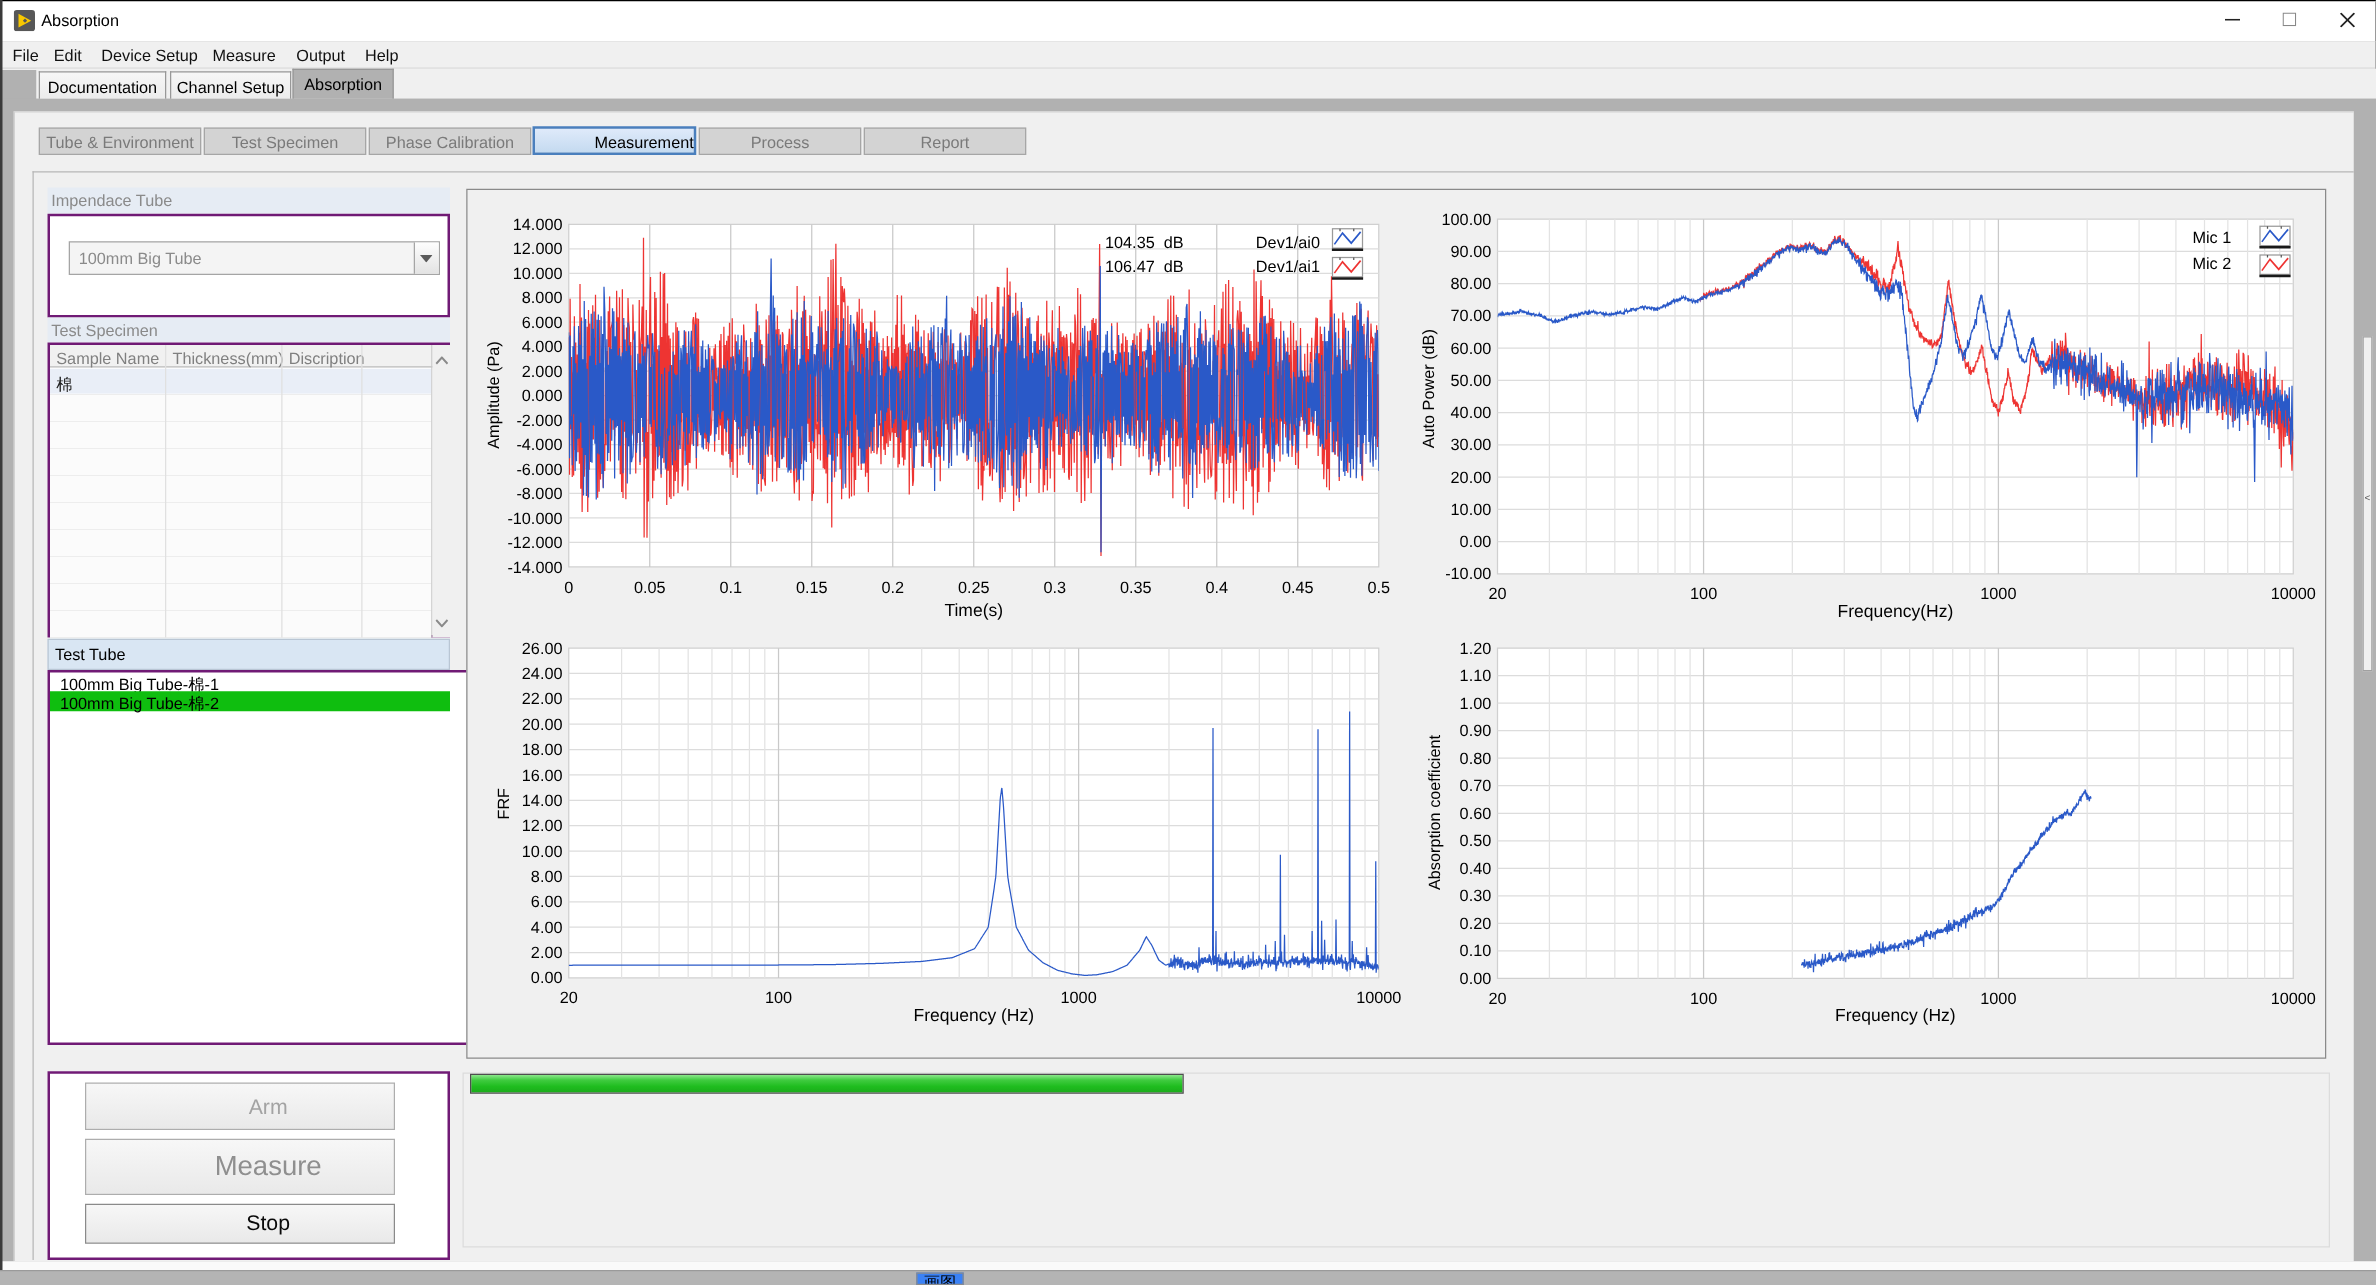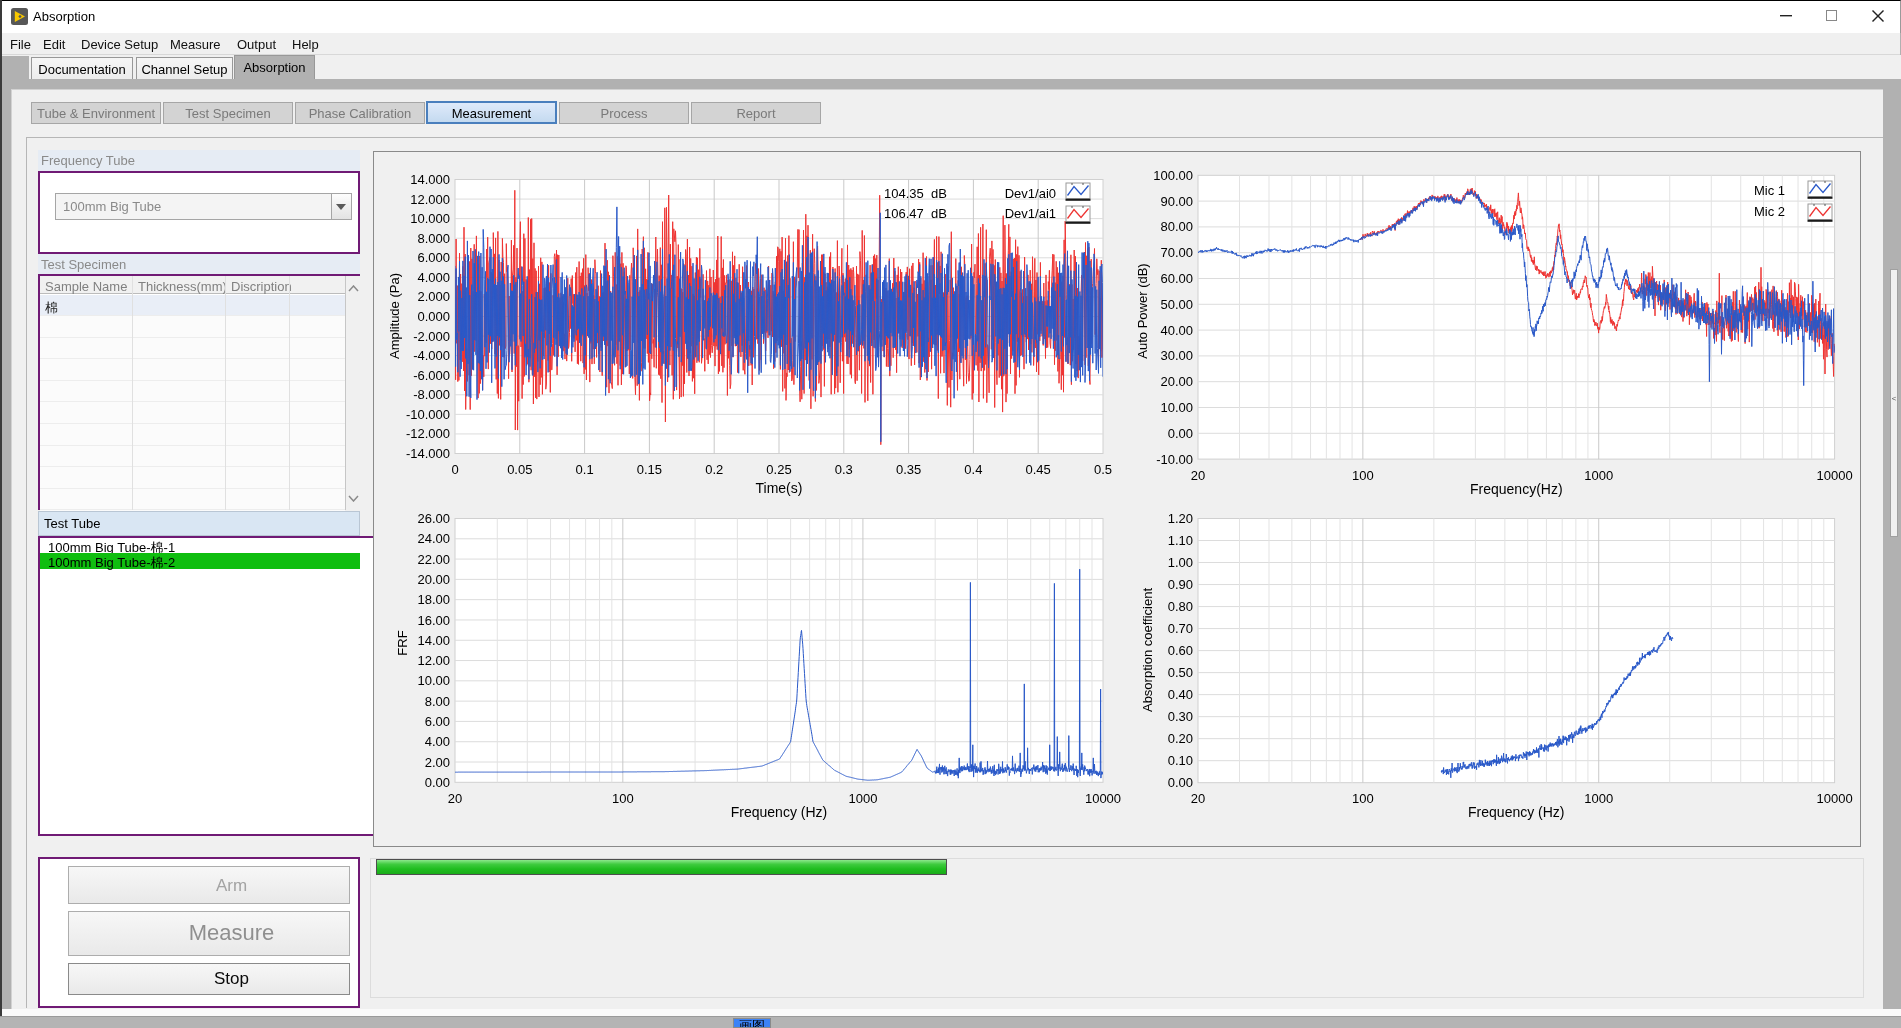--- a/index.html
+++ b/index.html
@@ -5,24 +5,24 @@
 .abs { position:absolute; }
 .titlebar { left:0; top:0; width:1901px; height:33px; background:#ffffff; border-top:1px solid #000; border-left:1px solid #444; border-right:1px solid #9a9a9a; }
 .menubar { left:1px; top:33px; width:1899px; height:23px; background:#f0f0f0; }
 .menubar span { position:absolute; top:4px; font-size:13px; color:#101010; }
 .tabrow { left:1px; top:55px; width:1899px; height:24px; background:#f0f0f0;margin-left:28px; }
 .tab { position:absolute; top:2px; height:22px; background:linear-gradient(#f6f6f6,#ececec); border:1px solid #989898; border-bottom:none; font-size:13px; color:#000; text-align:center; padding-top:4px; }
 .tabsel { position:absolute; top:0px; height:24px; background:#b1b1b1; border:1px solid #989898; border-bottom:none; font-size:13px; color:#000; text-align:center; padding-top:4px; }
 .body { left:0; top:79px; width:1901px; height:930px; background:#b1b1b1; }
 .inner { left:11px; top:10px; width:1872px; height:920px; background:#f0f0f0; border:1px solid #d2d2d2; border-right:none; border-bottom:none; }
 .stab { position:absolute; top:0; width:130px; height:22px; background:#d3d3d3; border:1px solid #a6a6a6; color:#7a7a7a; font-size:13px; text-align:center; padding-top:3px; }
-.stabsel { position:absolute; top:0; width:131px; height:23px; background:linear-gradient(#dfeafa,#c4daf0); border:2px solid #4a7fbd; color:#000; font-size:13px; text-align:center; padding-top:3px; }
+.stabsel { position:absolute; top:0; width:131px; height:23px; background:linear-gradient(#dfeafa,#c4daf0); border:2px solid #4a7fbd; color:#000; font-size:13px; text-align:right; padding-top:3px; }
 .grphdr { position:absolute; background:#e6ecf4; color:#8a8a8a; font-size:13px; padding:3px 0 0 3px; }
 .whitebox { position:absolute; background:#fff; border:2px solid #701a75;padding-left:28px; }
-.btn { position:absolute; left:30px; width:282px; background:linear-gradient(#f7f7f7,#e9e9e9); border:1px solid #adadad; text-align:center;padding-left:45px; }
+.btn { position:absolute; left:30px; width:248px; background:linear-gradient(#f7f7f7,#e9e9e9); border:1px solid #adadad; text-align:center;padding-left:45px; }
 svg text { font-family:'Liberation Sans',sans-serif; }
 </style></head>
 <body>
 <div class="abs titlebar"></div>
 <div class="abs" style="left:0;top:0;width:2px;height:1016px;background:#3a3a3a;z-index:60"></div>
 
 <svg class="abs" style="left:11px;top:8px" width="17" height="17" viewBox="0 0 17 17">
  <rect x="0" y="0" width="17" height="17" rx="2.5" fill="#575757"></rect>
  <path d="M3.8,3 L14,8.5 L3.8,14 Z" fill="#f8c800"></path>
  <path d="M7.3,8.5 l1.7,-1.7 l1.7,1.7 l-1.7,1.7 Z" fill="#575757"></path>
@@ -62,21 +62,21 @@
 
 <div class="abs stab" style="left:31px;top:102px">Tube &amp; Environment</div>
 <div class="abs stab" style="left:163px;top:102px">Test Specimen</div>
 <div class="abs stab" style="left:295px;top:102px">Phase Calibration</div>
 <div class="abs stabsel" style="left:426px;top:101px">Measurement</div>
 <div class="abs stab" style="left:559px;top:102px">Process</div>
 <div class="abs stab" style="left:691px;top:102px">Report</div>
 <div class="abs" style="left:26px;top:137px;width:1857px;height:1px;background:#b6b6b6"></div>
 <div class="abs" style="left:26px;top:137px;width:1px;height:871px;background:#b6b6b6"></div>
 
-<div class="abs grphdr" style="left:38px;top:150px;width:322px;height:21px">Frequency Tube</div>
+<div class="abs grphdr" style="left:38px;top:150px;width:322px;height:21px">Impendace Tube</div>
 <div class="abs whitebox" style="left:38px;top:171px;width:322px;height:83px"></div>
 <div class="abs" style="left:55px;top:193px;width:297px;height:27px;background:#f4f4f4;border:1px solid #a5a5a5">
   <div style="position:absolute;left:7px;top:5px;font-size:13px;color:#8a8a8a">100mm Big Tube</div>
   <div style="position:absolute;right:0;top:0;width:20px;height:25px;border-left:1px solid #a5a5a5;background:linear-gradient(#fdfdfd,#e3e3e3)"></div>
   <svg style="position:absolute;right:5px;top:10px" width="10" height="6">
       <path d="M0,0 h10 l-5,6 Z" fill="#5a5a5a"></path>
     </svg>
 </div>
 <div class="abs grphdr" style="left:38px;top:254px;width:322px;height:20px">Test Specimen</div>
 <div class="abs whitebox" style="left:38px;top:274px;width:322px;height:236px">

